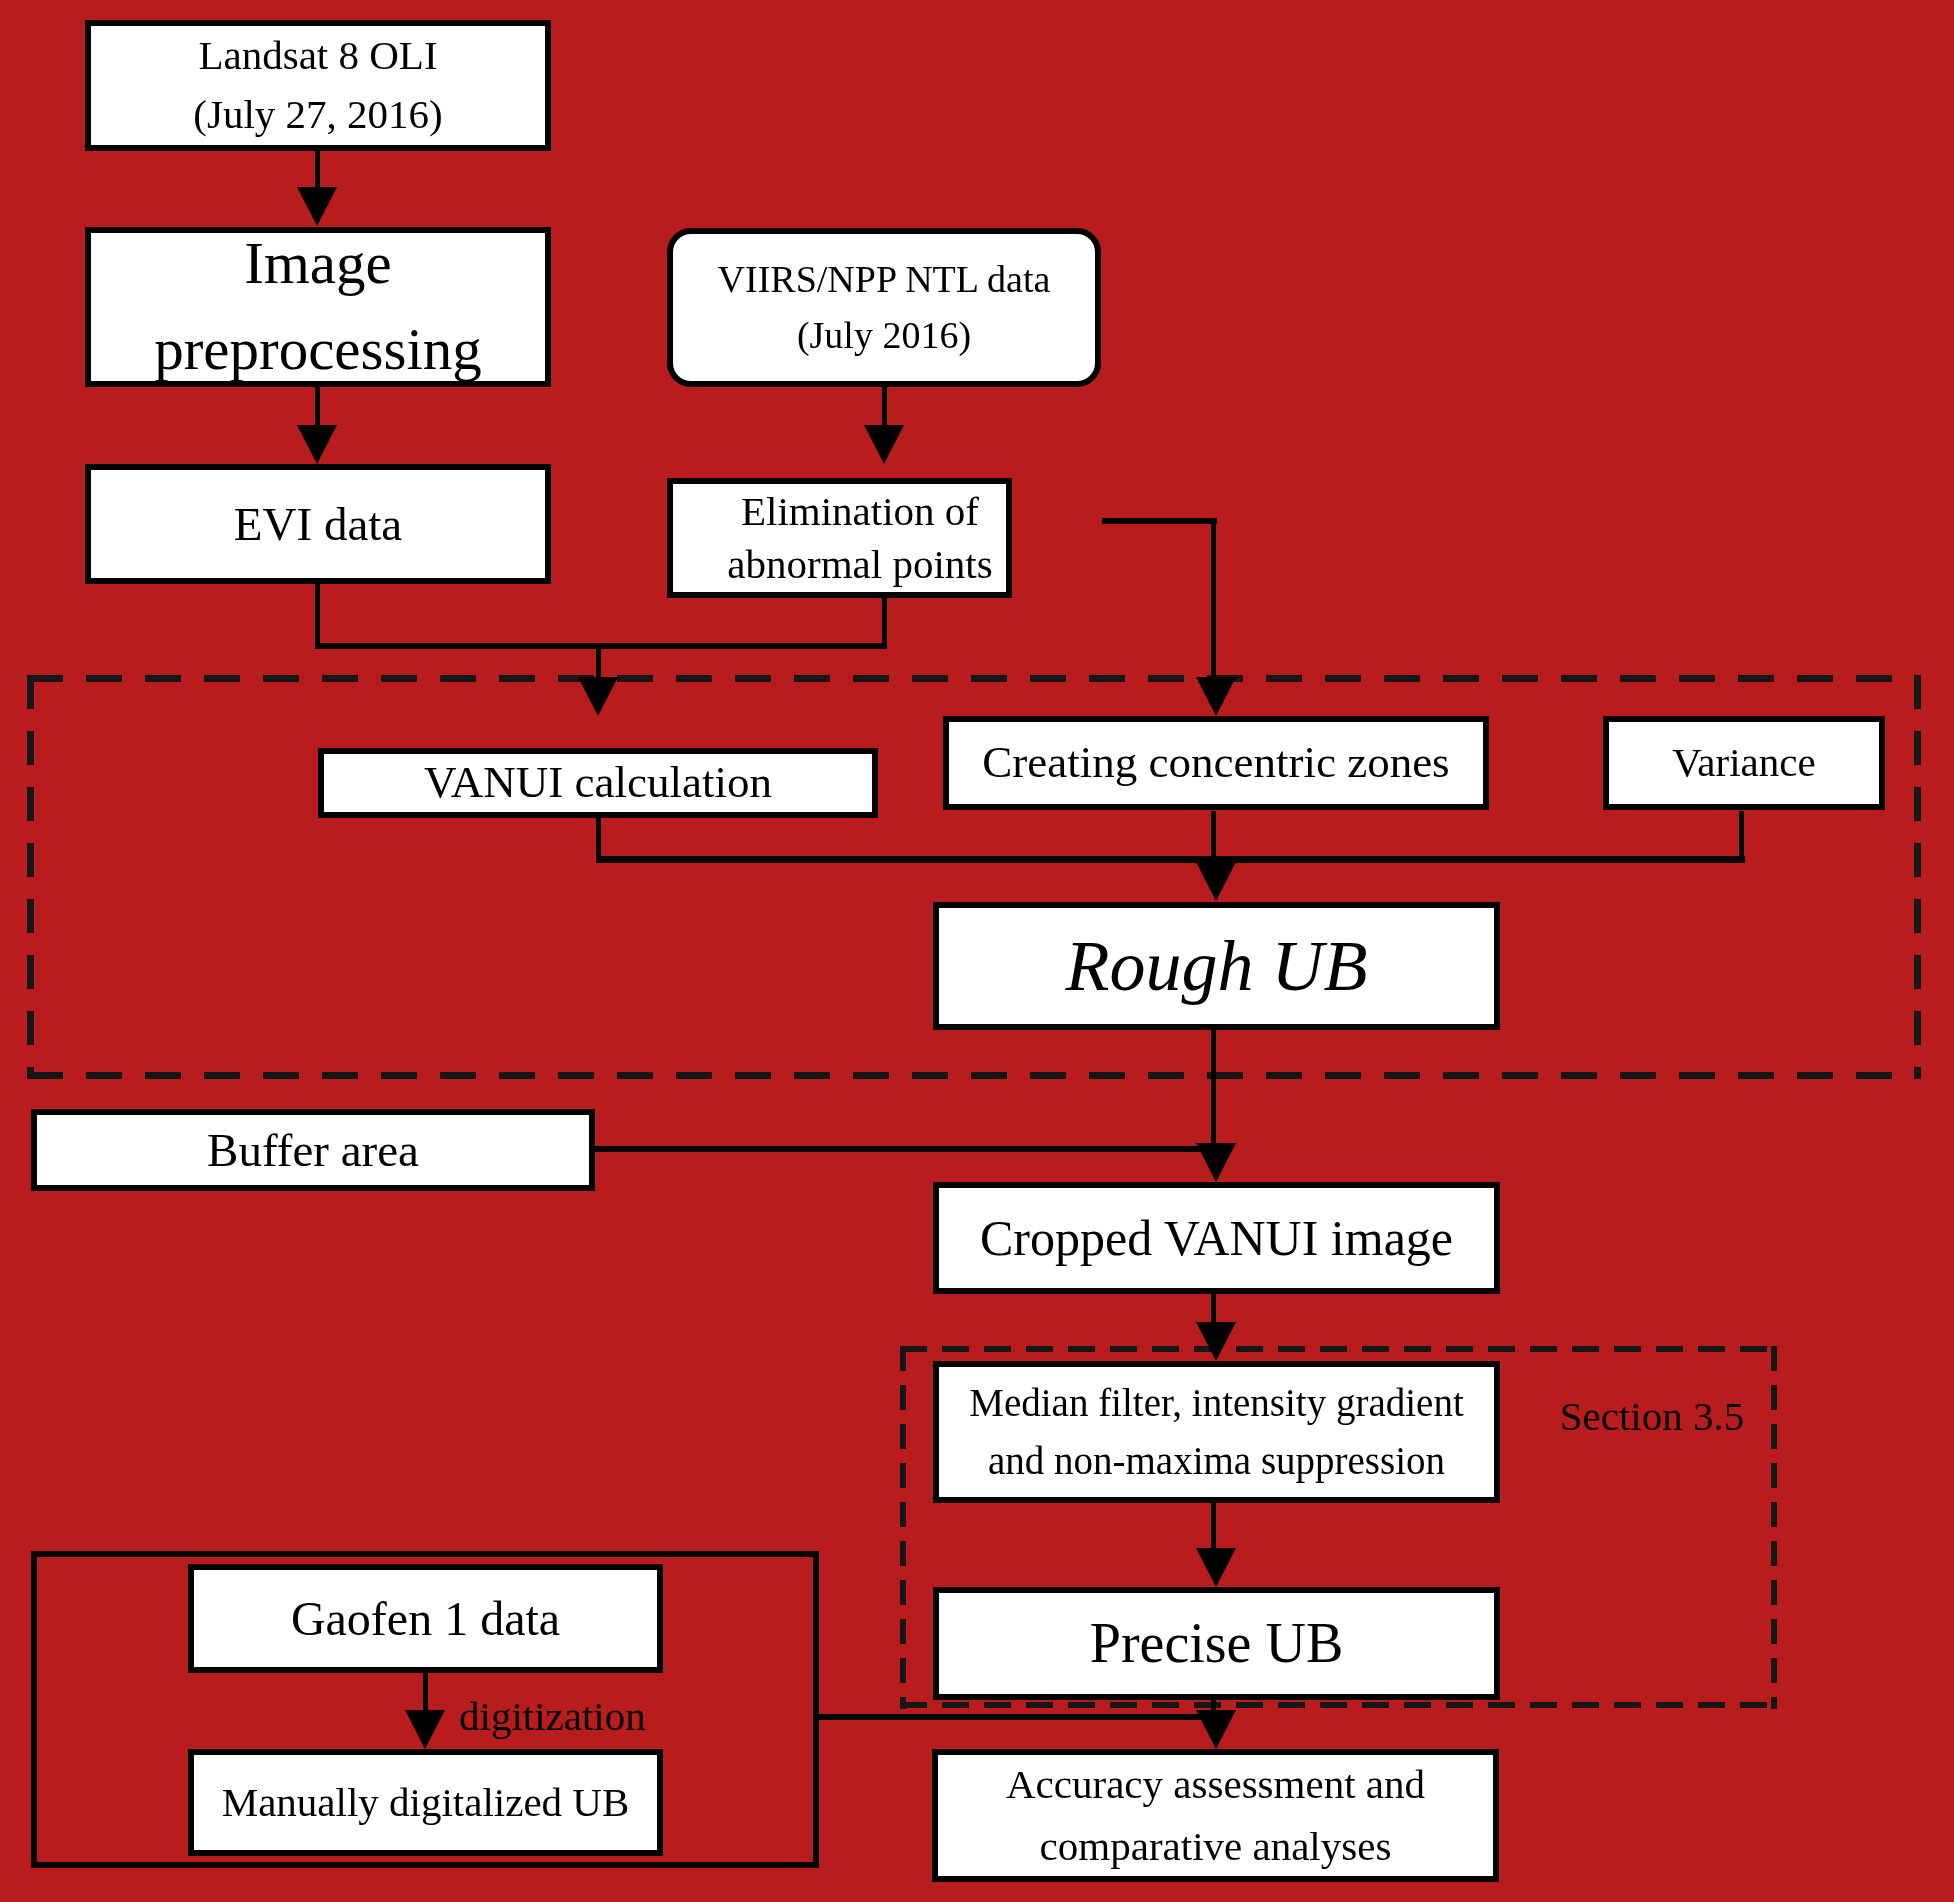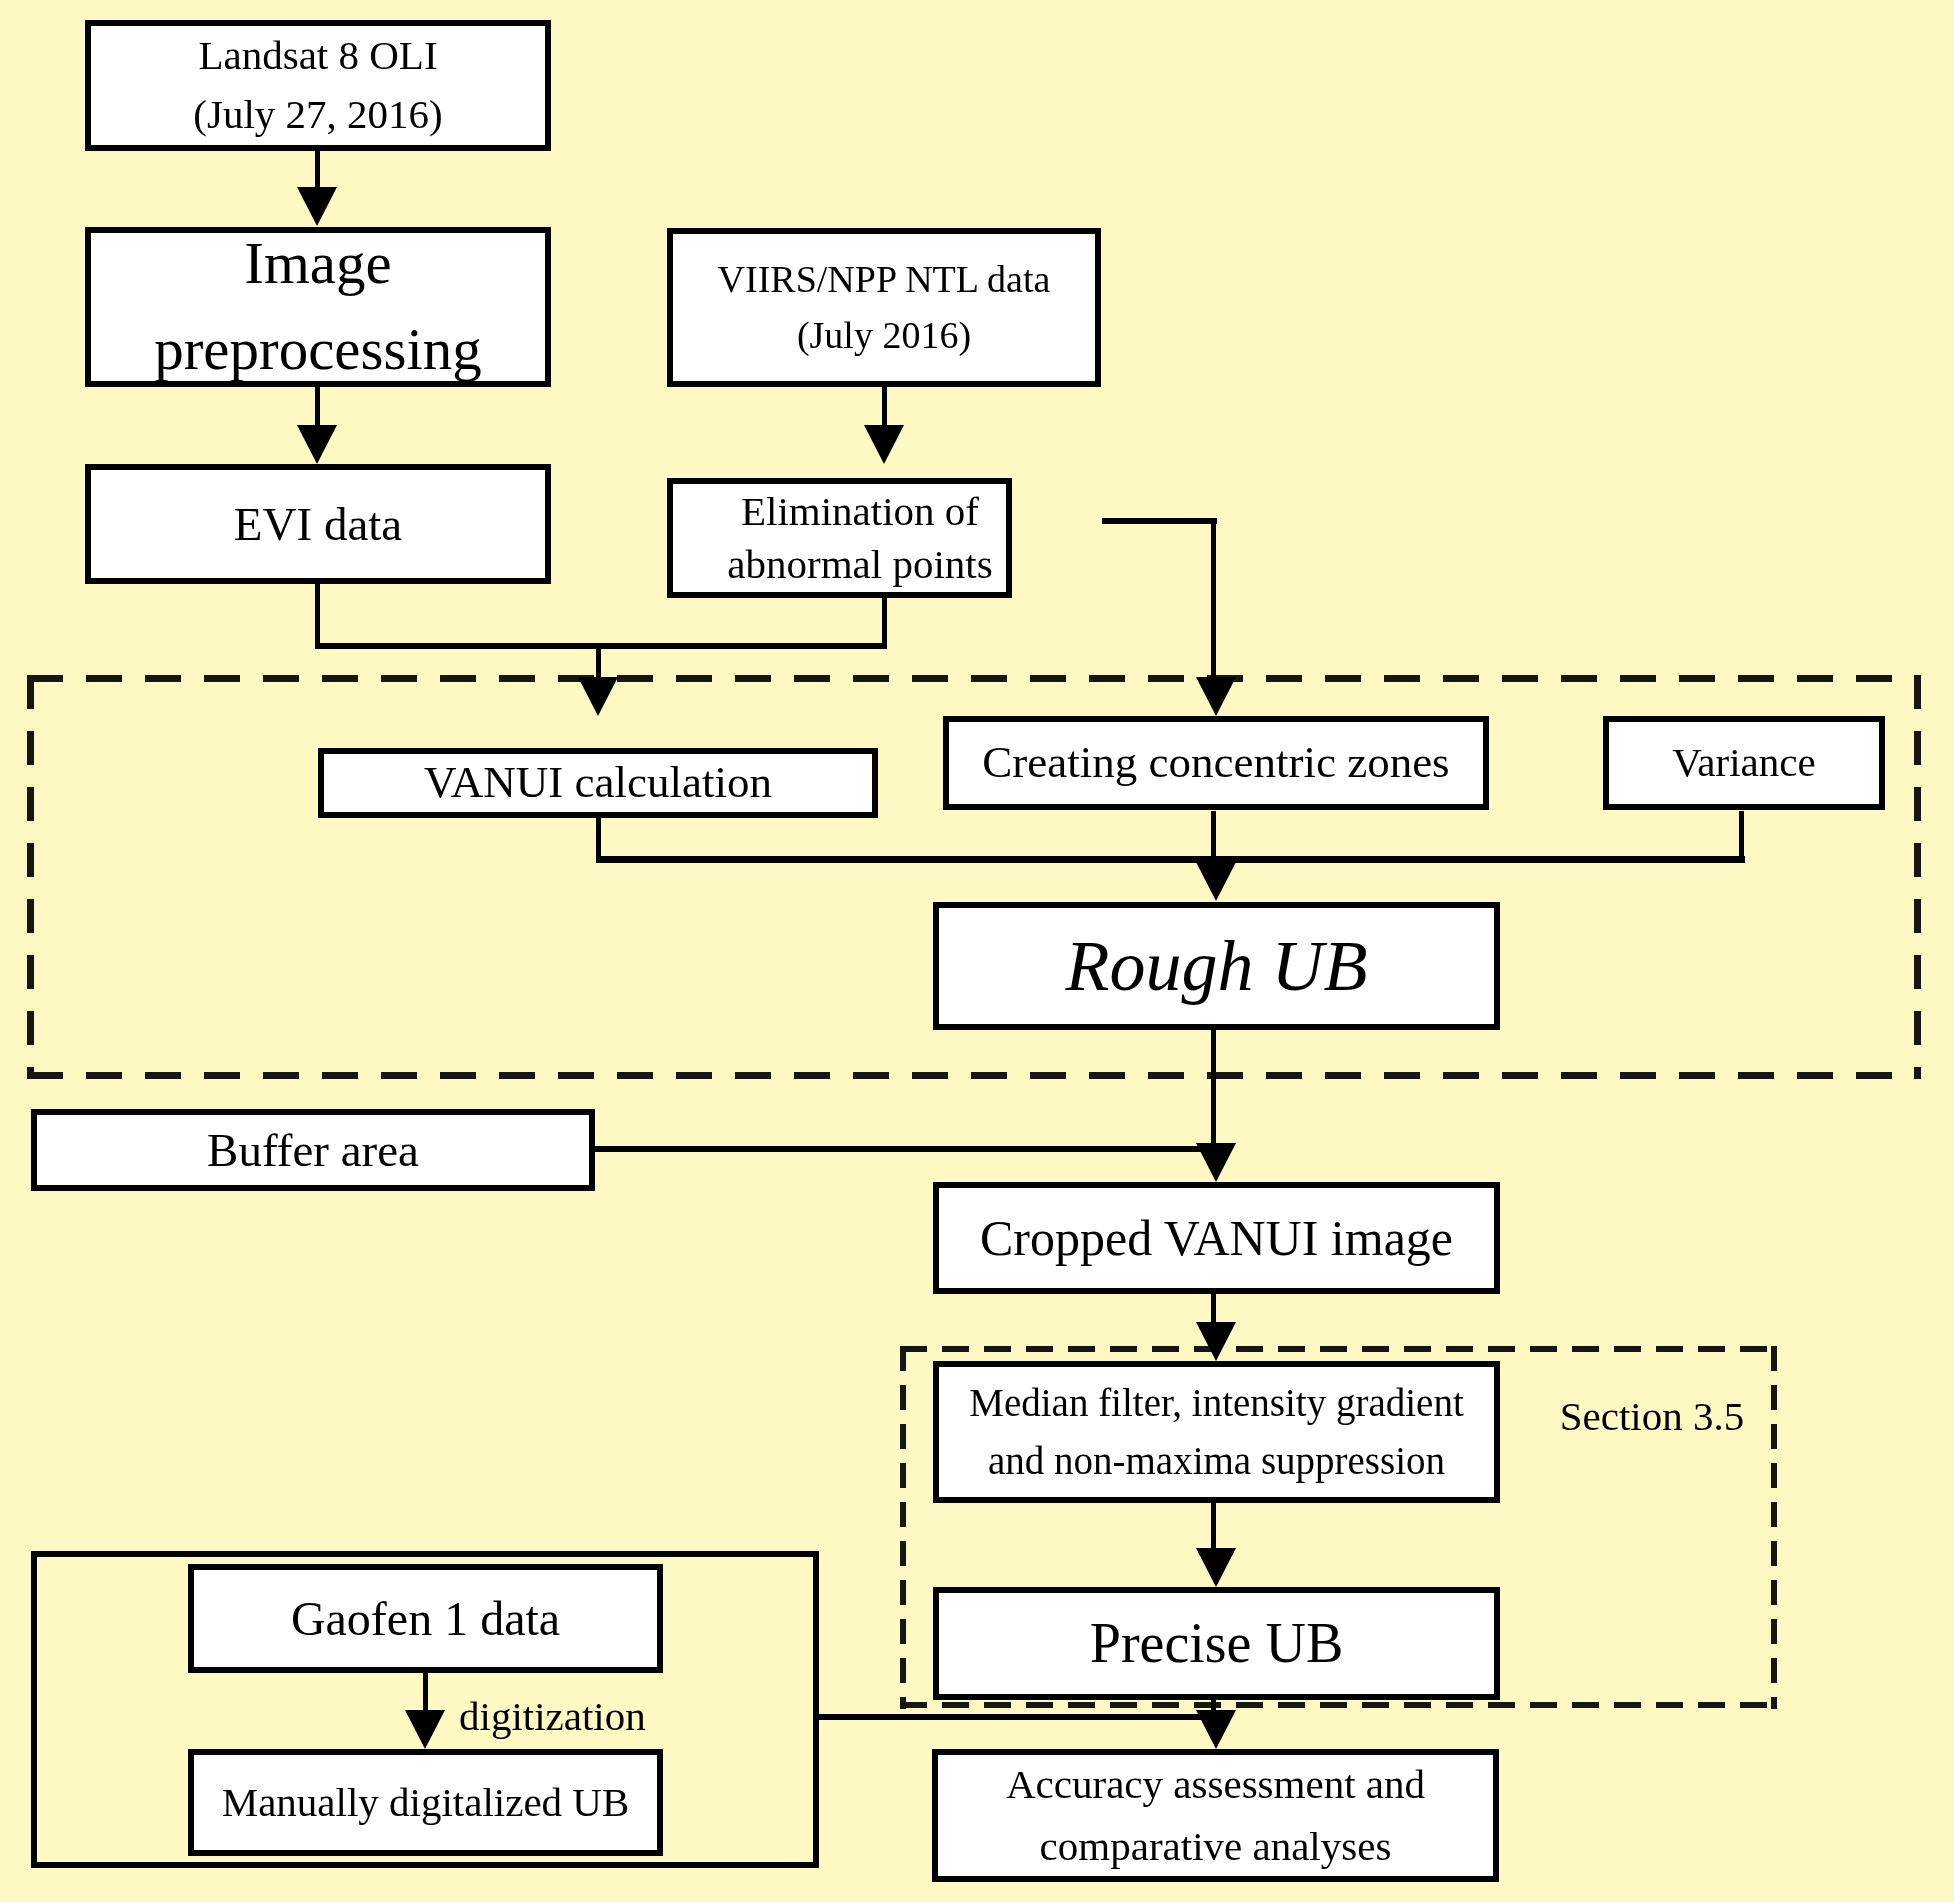--- a/index.html
+++ b/index.html
@@ -1,17 +1,17 @@
 <!DOCTYPE html>
 <html style="font-size:14.3px"><head>
 <meta charset="utf-8">
 <style>
   html,body{margin:0;padding:0;background:#ffffff;}
   body{width:1954px;height:1902px;font-family:"Liberation Serif","DejaVu Serif",serif;color:#000;}
-  .canvas{position:relative;width:1954px;height:1902px;background:#fef9c3;overflow:hidden;}
+  .canvas{position:relative;width:1954px;height:1902px;background:#b91c1c;overflow:hidden;}
   .box{
     position:absolute;box-sizing:border-box;border:6.3px solid #000;background:#fff;
     display:flex;flex-direction:column;align-items:center;justify-content:center;
     text-align:center;line-height:1.45;
   }
   .groupbox{position:absolute;box-sizing:border-box;border:6.3px solid #000;background:transparent;}
   .hline,.vline{position:absolute;background:#000;}
   .ah{position:absolute;width:0;height:0;border-left:20.6px solid transparent;border-right:20.6px solid transparent;border-top:39px solid #000;}
   .dashwrap{position:absolute;}
   .d33h{position:absolute;height:7.2px;background:repeating-linear-gradient(90deg,#161616 0 36px,transparent 36px 59px);}
@@ -80,21 +80,21 @@
   </div>
 
   <div class="box" style="left:85px;top:227px;width:466px;height:160px;font-size:59px;font-family:Liberation Serif, serif;">
     <div>Image preprocessing</div>
   </div>
 
   <div class="box" style="left:85px;top:464px;width:466px;height:120px;font-size:47px;">
     <div>EVI data</div>
   </div>
 
-  <div class="box" style="left:667px;top:228px;width:434px;height:159px;font-size:38px;">
+  <div class="box" style="left:667px;top:228px;width:434px;height:159px;font-size:38px;border-radius:24px;">
     <div>VIIRS/NPP NTL data</div>
     <div>(July 2016)</div>
   </div>
 
   <div class="box" style="left:667px;top:478px;width:345px;height:120px;font-size:41px;line-height:1.3;padding-left:41px;">
     <div>Elimination of</div>
     <div>abnormal points</div>
   </div>
 
   <div class="box" style="left:318px;top:748px;width:560px;height:70px;font-size:45px;">

